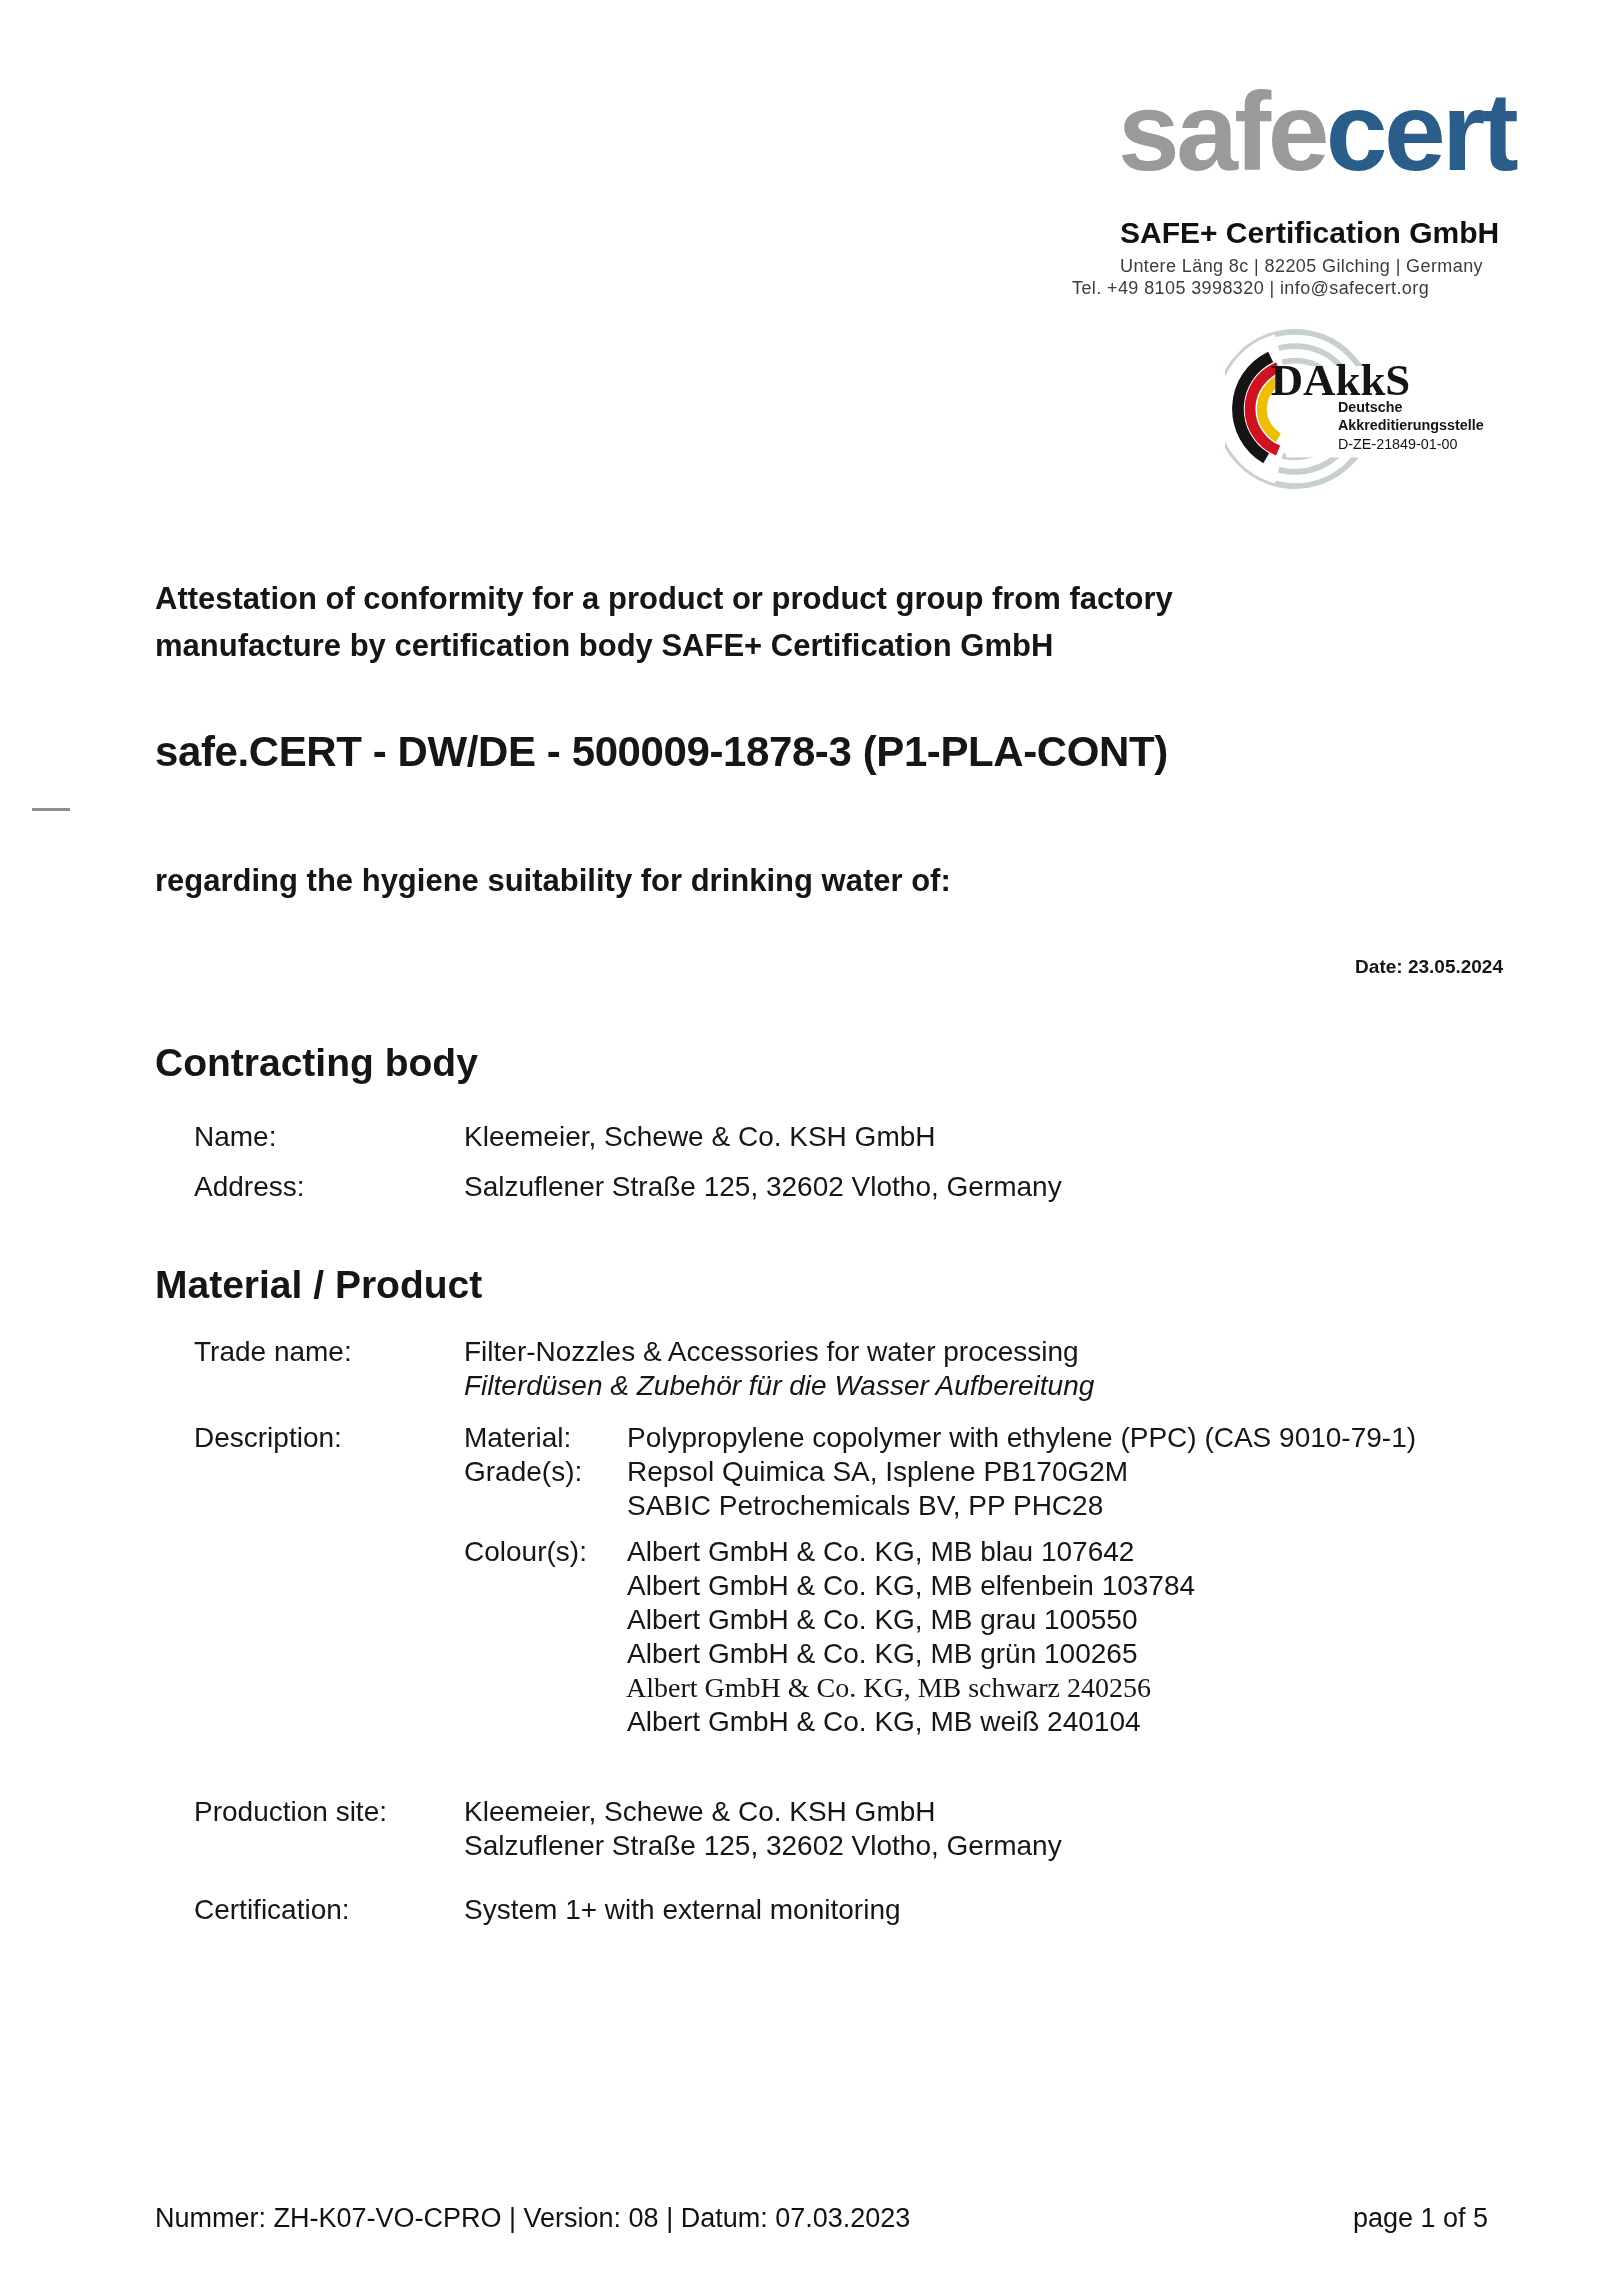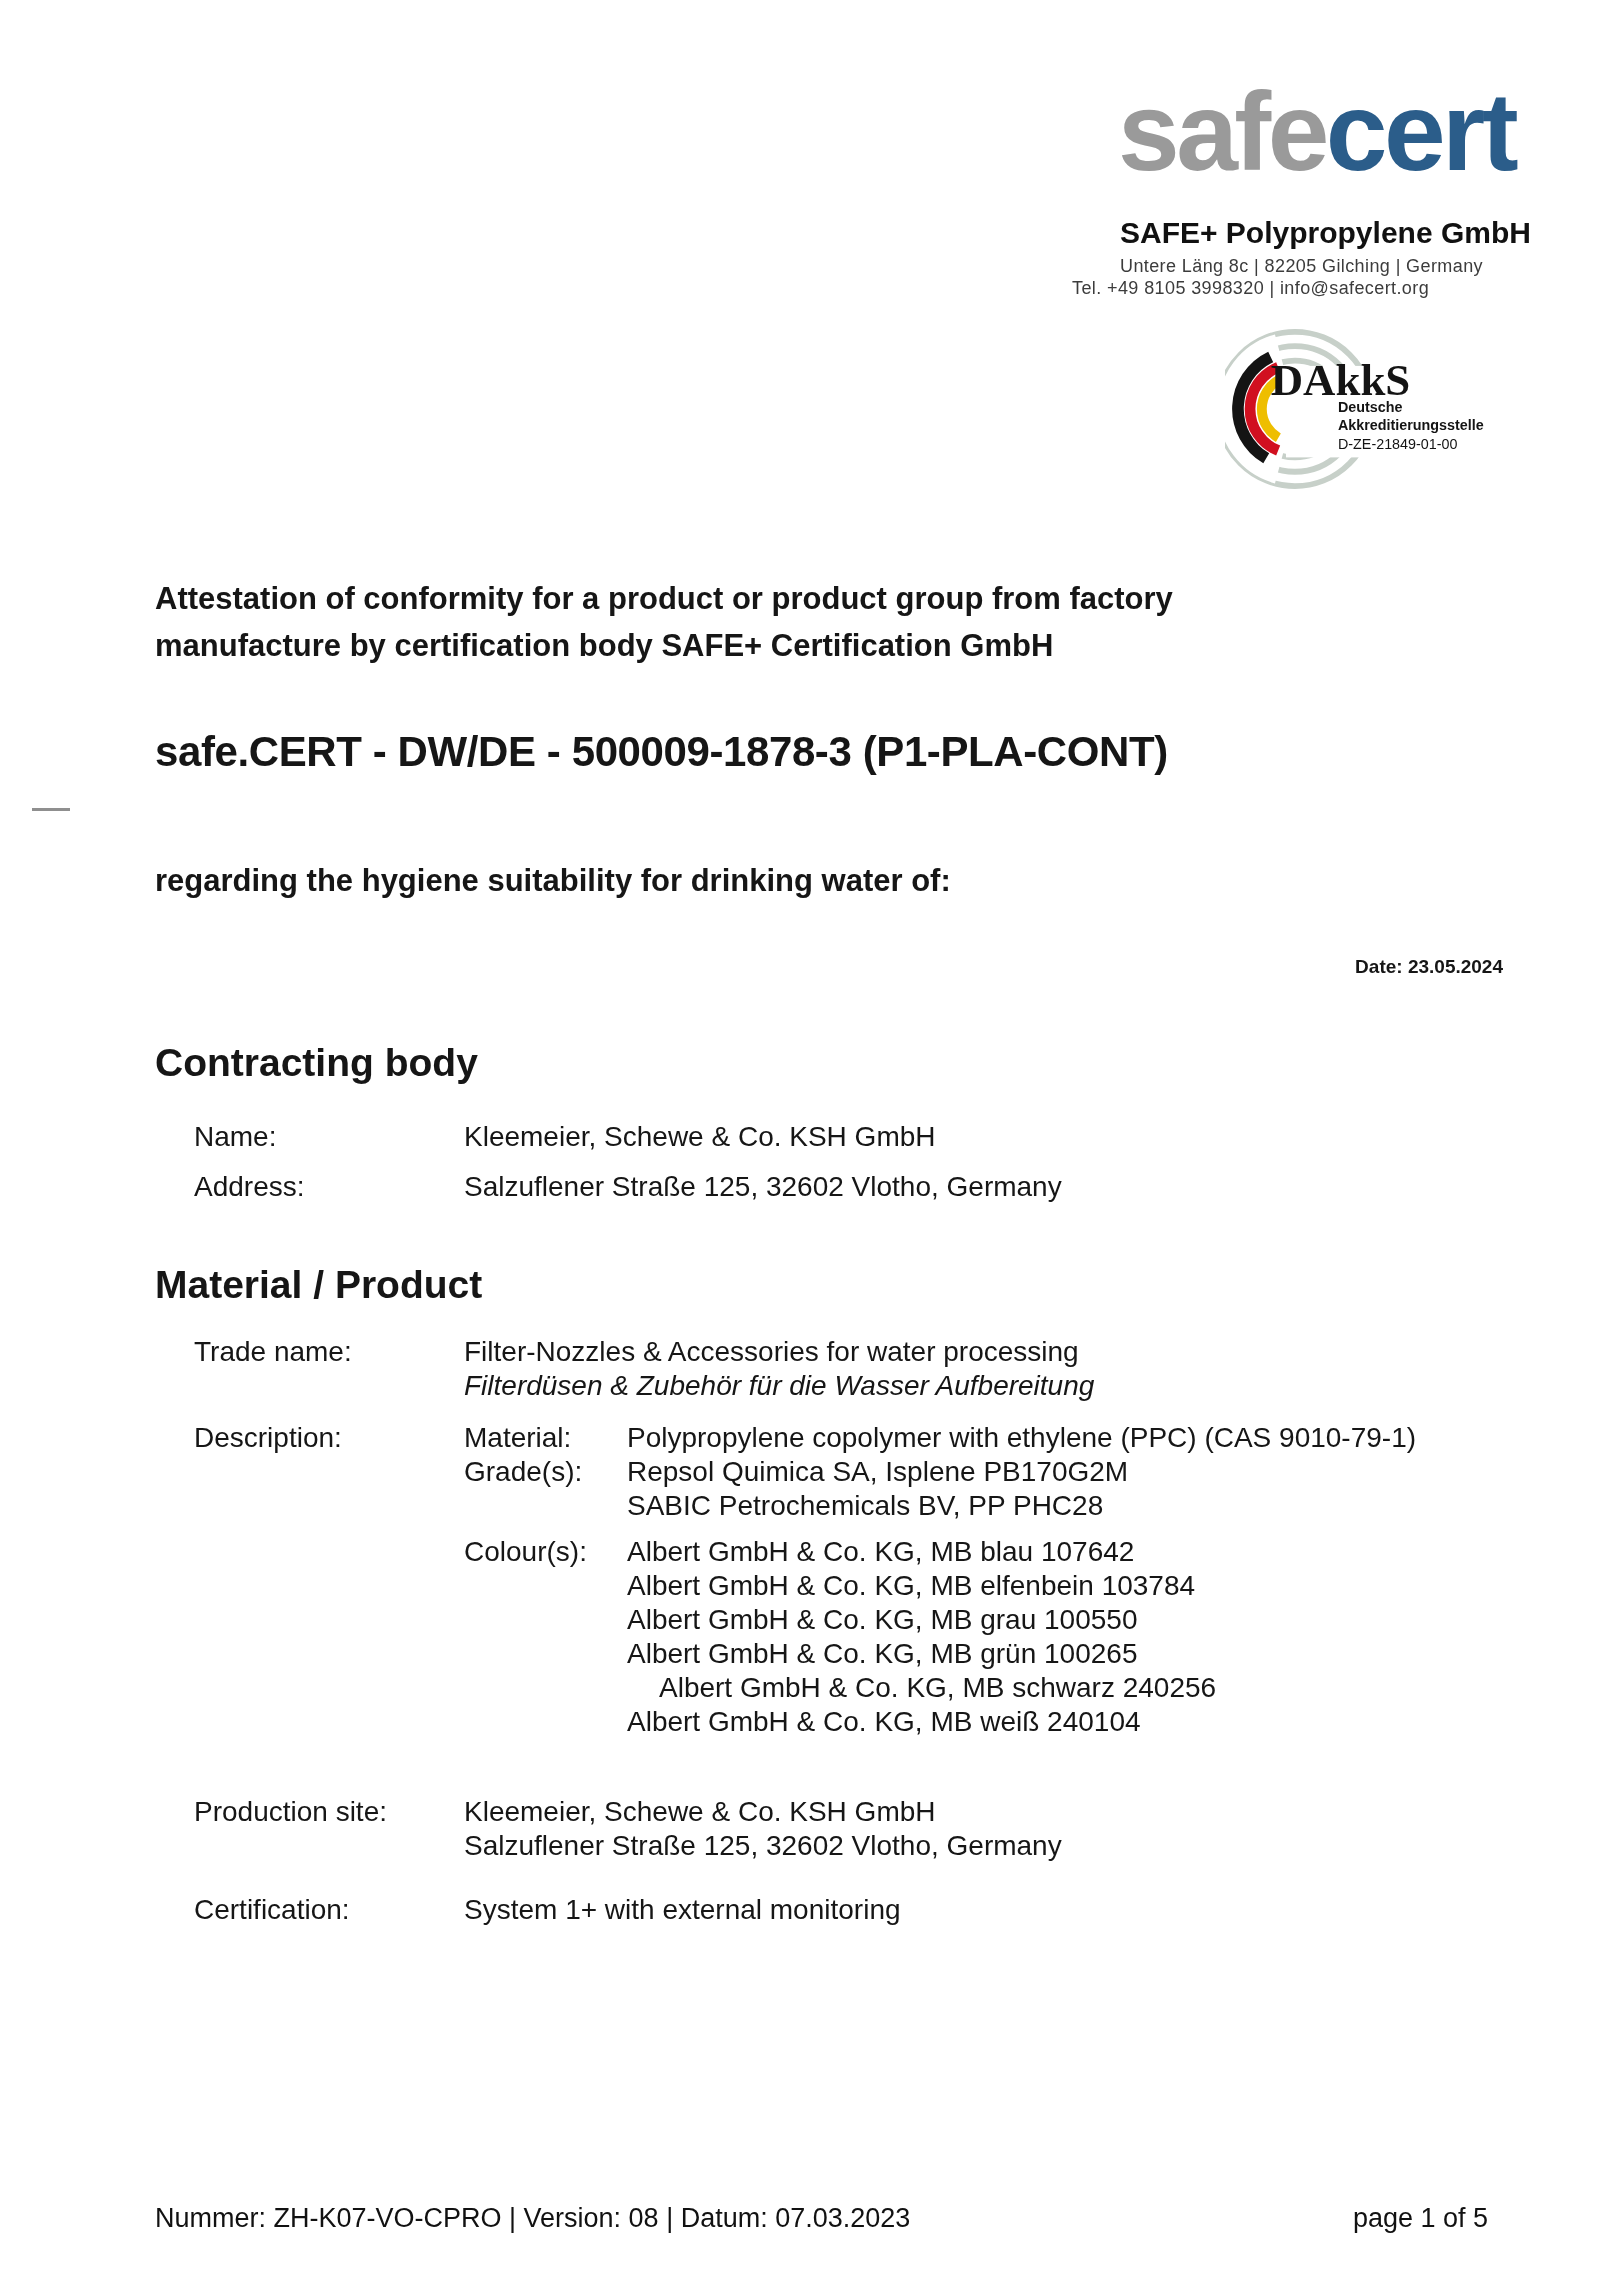--- a/index.html
+++ b/index.html
@@ -26,21 +26,21 @@
   .footer{font-size:27px;color:#111;}
   .foldmark{position:absolute;left:32px;top:808px;width:38px;height:2.7px;background:#8f8f8f;}
   .it{font-style:italic;}
 </style>
 </head>
 <body>
 
 <div class="page">
 
   <div class="abs logo" style="left:1118px;top:45px;"><span class="g">safe</span><span class="c">cert</span></div>
-  <div class="abs company" style="left:1120px;top:218px;">SAFE+ Polypropylene GmbH</div>
+  <div class="abs company" style="left:1120px;top:218px;">SAFE+ Certification GmbH</div>
   <div class="abs brandaddr" style="left:1120px;top:257px;">Untere Läng 8c | 82205 Gilching | Germany</div>
   <div class="abs brandaddr" style="left:1072px;top:279px;">Tel. +49 8105 3998320  |  info@safecert.org</div>
 
   <div class="abs" style="left:1225px;top:321px;width:269px;height:184px;">
     <svg width="269" height="184" viewBox="0 0 300 205">
       <g fill="none" stroke="#c7d0c9" stroke-width="6.5">
         <circle cx="78" cy="98" r="54"></circle>
         <circle cx="78" cy="98" r="70"></circle>
         <circle cx="78" cy="98" r="86"></circle>
       </g>
@@ -87,21 +87,21 @@
   <div class="abs body31" style="left:627px;top:1421px;">Polypropylene copolymer with ethylene (PPC) (CAS 9010-79-1)</div>
   <div class="abs body31" style="left:464px;top:1455px;">Grade(s):</div>
   <div class="abs body31" style="left:627px;top:1455px;">Repsol Quimica SA, Isplene PB170G2M</div>
   <div class="abs body31" style="left:627px;top:1489px;">SABIC Petrochemicals BV, PP PHC28</div>
 
   <div class="abs body31" style="left:464px;top:1535px;">Colour(s):</div>
   <div class="abs body31" style="left:627px;top:1535px;">Albert GmbH &amp; Co. KG, MB blau 107642</div>
   <div class="abs body31" style="left:627px;top:1569px;">Albert GmbH &amp; Co. KG, MB elfenbein 103784</div>
   <div class="abs body31" style="left:627px;top:1603px;">Albert GmbH &amp; Co. KG, MB grau 100550</div>
   <div class="abs body31" style="left:627px;top:1637px;">Albert GmbH &amp; Co. KG, MB grün 100265</div>
-  <div class="abs body31" style="left:659px;top:1671px;">Albert GmbH &amp; Co. KG, MB schwarz 240256</div>
+  <div class="abs body31" style="left:626px;top:1671px;font-family:Liberation Serif, serif;">Albert GmbH &amp; Co. KG, MB schwarz 240256</div>
   <div class="abs body31" style="left:627px;top:1705px;">Albert GmbH &amp; Co. KG, MB weiß 240104</div>
 
   <div class="abs body31" style="left:194px;top:1795px;">Production site:</div>
   <div class="abs body31" style="left:464px;top:1795px;">Kleemeier, Schewe &amp; Co. KSH GmbH</div>
   <div class="abs body31" style="left:464px;top:1829px;">Salzuflener Straße 125, 32602 Vlotho, Germany</div>
 
   <div class="abs body31" style="left:194px;top:1893px;">Certification:</div>
   <div class="abs body31" style="left:464px;top:1893px;">System 1+ with external monitoring</div>
 
   <div class="abs footer" style="left:155px;top:2205px;">Nummer: ZH-K07-VO-CPRO | Version: 08 | Datum: 07.03.2023</div>

